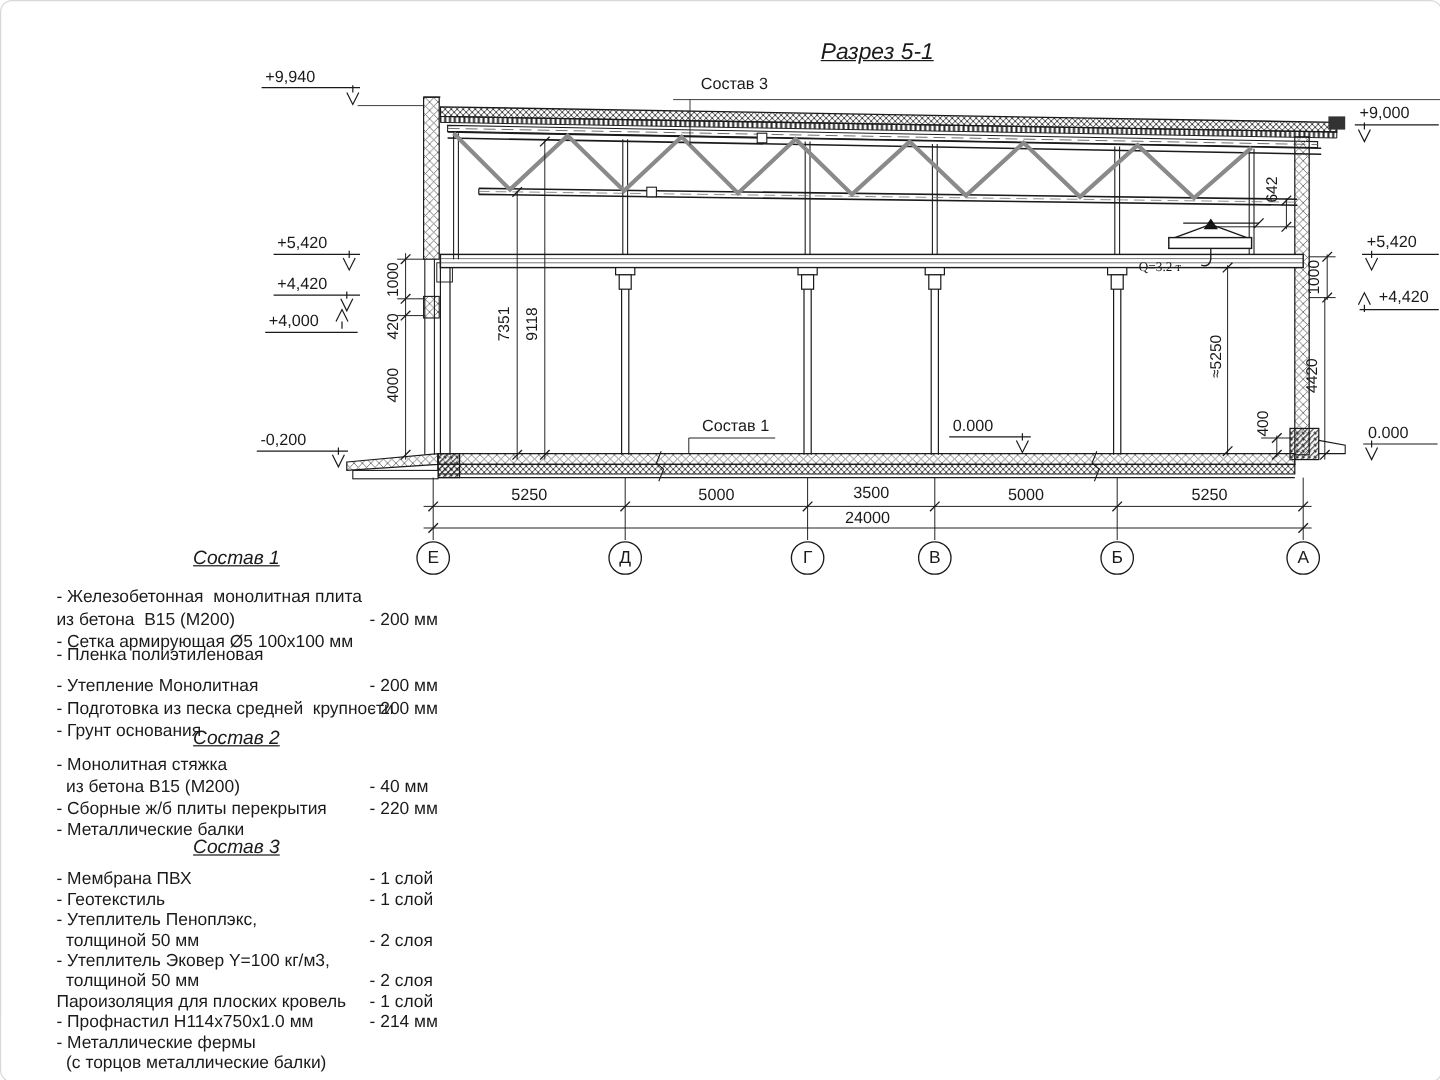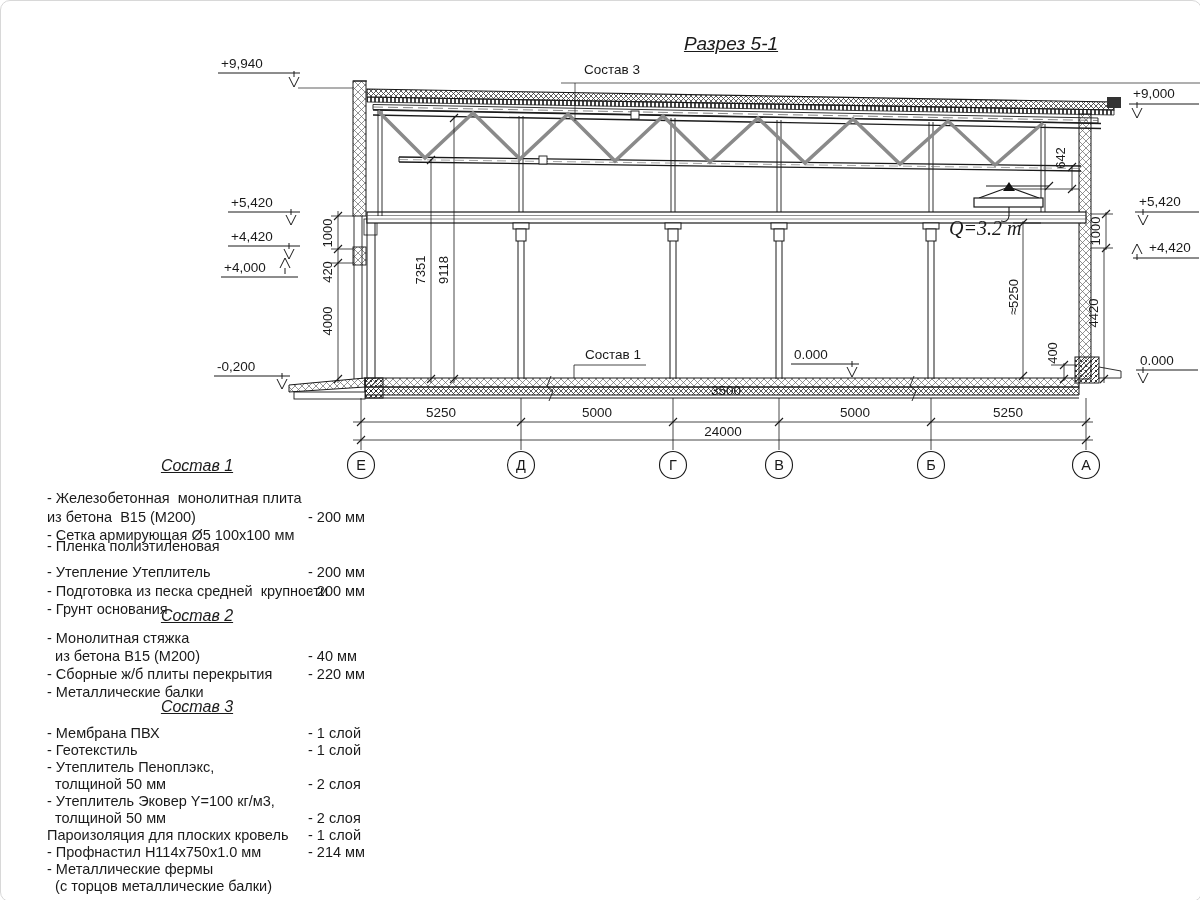--- a/index.html
+++ b/index.html
@@ -6,21 +6,21 @@
   #page{position:relative;width:1200px;height:900px;background:#fff;border:1px solid #d8d8d8;
         border-radius:10px;overflow:hidden;font-family:"Liberation Sans",sans-serif;color:#1a1a1a;}
   #drawing-svg{position:absolute;left:0;top:0;}
   .lbl{position:absolute;white-space:pre;font-size:13.5px;line-height:1;}
   .elev{font-size:13.5px;}
   .vdim{transform:translate(-50%,-50%) rotate(-90deg);font-size:13px;}
   .hdim{transform:translateX(-50%);font-size:13.5px;}
   .axis{transform:translate(-50%,-50%);font-size:14.5px;}
   .title{transform:translateX(-50%);font-size:19px;font-style:italic;text-decoration:underline;}
   .callout{font-size:13.5px;}
-  .crane-lbl{font-family:"Liberation Serif",serif;font-style:italic;font-size:20px;}
+  .crane-lbl{font-family:"Liberation Serif",serif;font-size:11px;}
   .comp{position:absolute;left:46px;width:336px;}
   .comp .hd{position:absolute;left:150px;transform:translateX(-50%);font-size:16px;
             font-style:italic;text-decoration:underline;white-space:nowrap;}
   .comp .row{position:absolute;left:0;width:336px;height:18px;font-size:14.5px;white-space:pre;}
   .comp .row .val{position:absolute;left:261px;top:0;white-space:pre;text-align:center;}
 </style>
 </head>
 <body>
 
 <div id="page">
@@ -248,39 +248,39 @@
 <span class="lbl vdim" style="left:419px;top:269px">7351</span>
 <span class="lbl vdim" style="left:442px;top:269px">9118</span>
 <span class="lbl vdim" style="left:1059px;top:157px">642</span>
 <span class="lbl vdim" style="left:1094px;top:230px">1000</span>
 <span class="lbl vdim" style="left:1092px;top:312px">4420</span>
 <span class="lbl vdim" style="left:1012px;top:296px">≈5250</span>
 <span class="lbl vdim" style="left:1051px;top:352px">400</span>
 
 <span class="lbl hdim" style="left:440px;top:405px">5250</span>
 <span class="lbl hdim" style="left:596px;top:405px">5000</span>
-<span class="lbl hdim" style="left:725px;top:383px">3500</span>
+<span class="lbl hdim" style="left:725px;top:403px">3500</span>
 <span class="lbl hdim" style="left:854px;top:405px">5000</span>
 <span class="lbl hdim" style="left:1007px;top:405px">5250</span>
 <span class="lbl hdim" style="left:722px;top:424px">24000</span>
 
 <span class="lbl axis" style="left:360px;top:464px">Е</span>
 <span class="lbl axis" style="left:520px;top:464px">Д</span>
 <span class="lbl axis" style="left:672px;top:464px">Г</span>
 <span class="lbl axis" style="left:778px;top:464px">В</span>
 <span class="lbl axis" style="left:930px;top:464px">Б</span>
 <span class="lbl axis" style="left:1085px;top:464px">А</span>
 
 <div class="comp" style="top:456px">
   <div class="hd">Состав 1</div>
   <div class="row" style="top:33px"><span>- Железобетонная  монолитная плита</span><span class="val"></span></div>
   <div class="row" style="top:51.5px"><span>из бетона  В15 (М200)</span><span class="val">- 200 мм</span></div>
   <div class="row" style="top:70px"><span>- Сетка армирующая Ø5 100х100 мм</span><span class="val"></span></div>
   <div class="row" style="top:81px"><span>- Пленка полиэтиленовая</span><span class="val"></span></div>
-  <div class="row" style="top:107px"><span>- Утепление Утеплитель</span><span class="val">- 200 мм</span></div>
+  <div class="row" style="top:107px"><span>- Утепление Монолитная</span><span class="val">- 200 мм</span></div>
   <div class="row" style="top:125.5px"><span>- Подготовка из песка средней  крупности</span><span class="val">- 200 мм</span></div>
   <div class="row" style="top:144px"><span>- Грунт основания</span><span class="val"></span></div>
 </div>
 
 <div class="comp" style="top:606px">
   <div class="hd">Состав 2</div>
   <div class="row" style="top:23px"><span>- Монолитная стяжка</span><span class="val"></span></div>
   <div class="row" style="top:41px"><span>  из бетона В15 (М200)</span><span class="val">- 40 мм</span></div>
   <div class="row" style="top:59px"><span>- Сборные ж/б плиты перекрытия</span><span class="val">- 220 мм</span></div>
   <div class="row" style="top:77px"><span>- Металлические балки</span><span class="val"></span></div>

